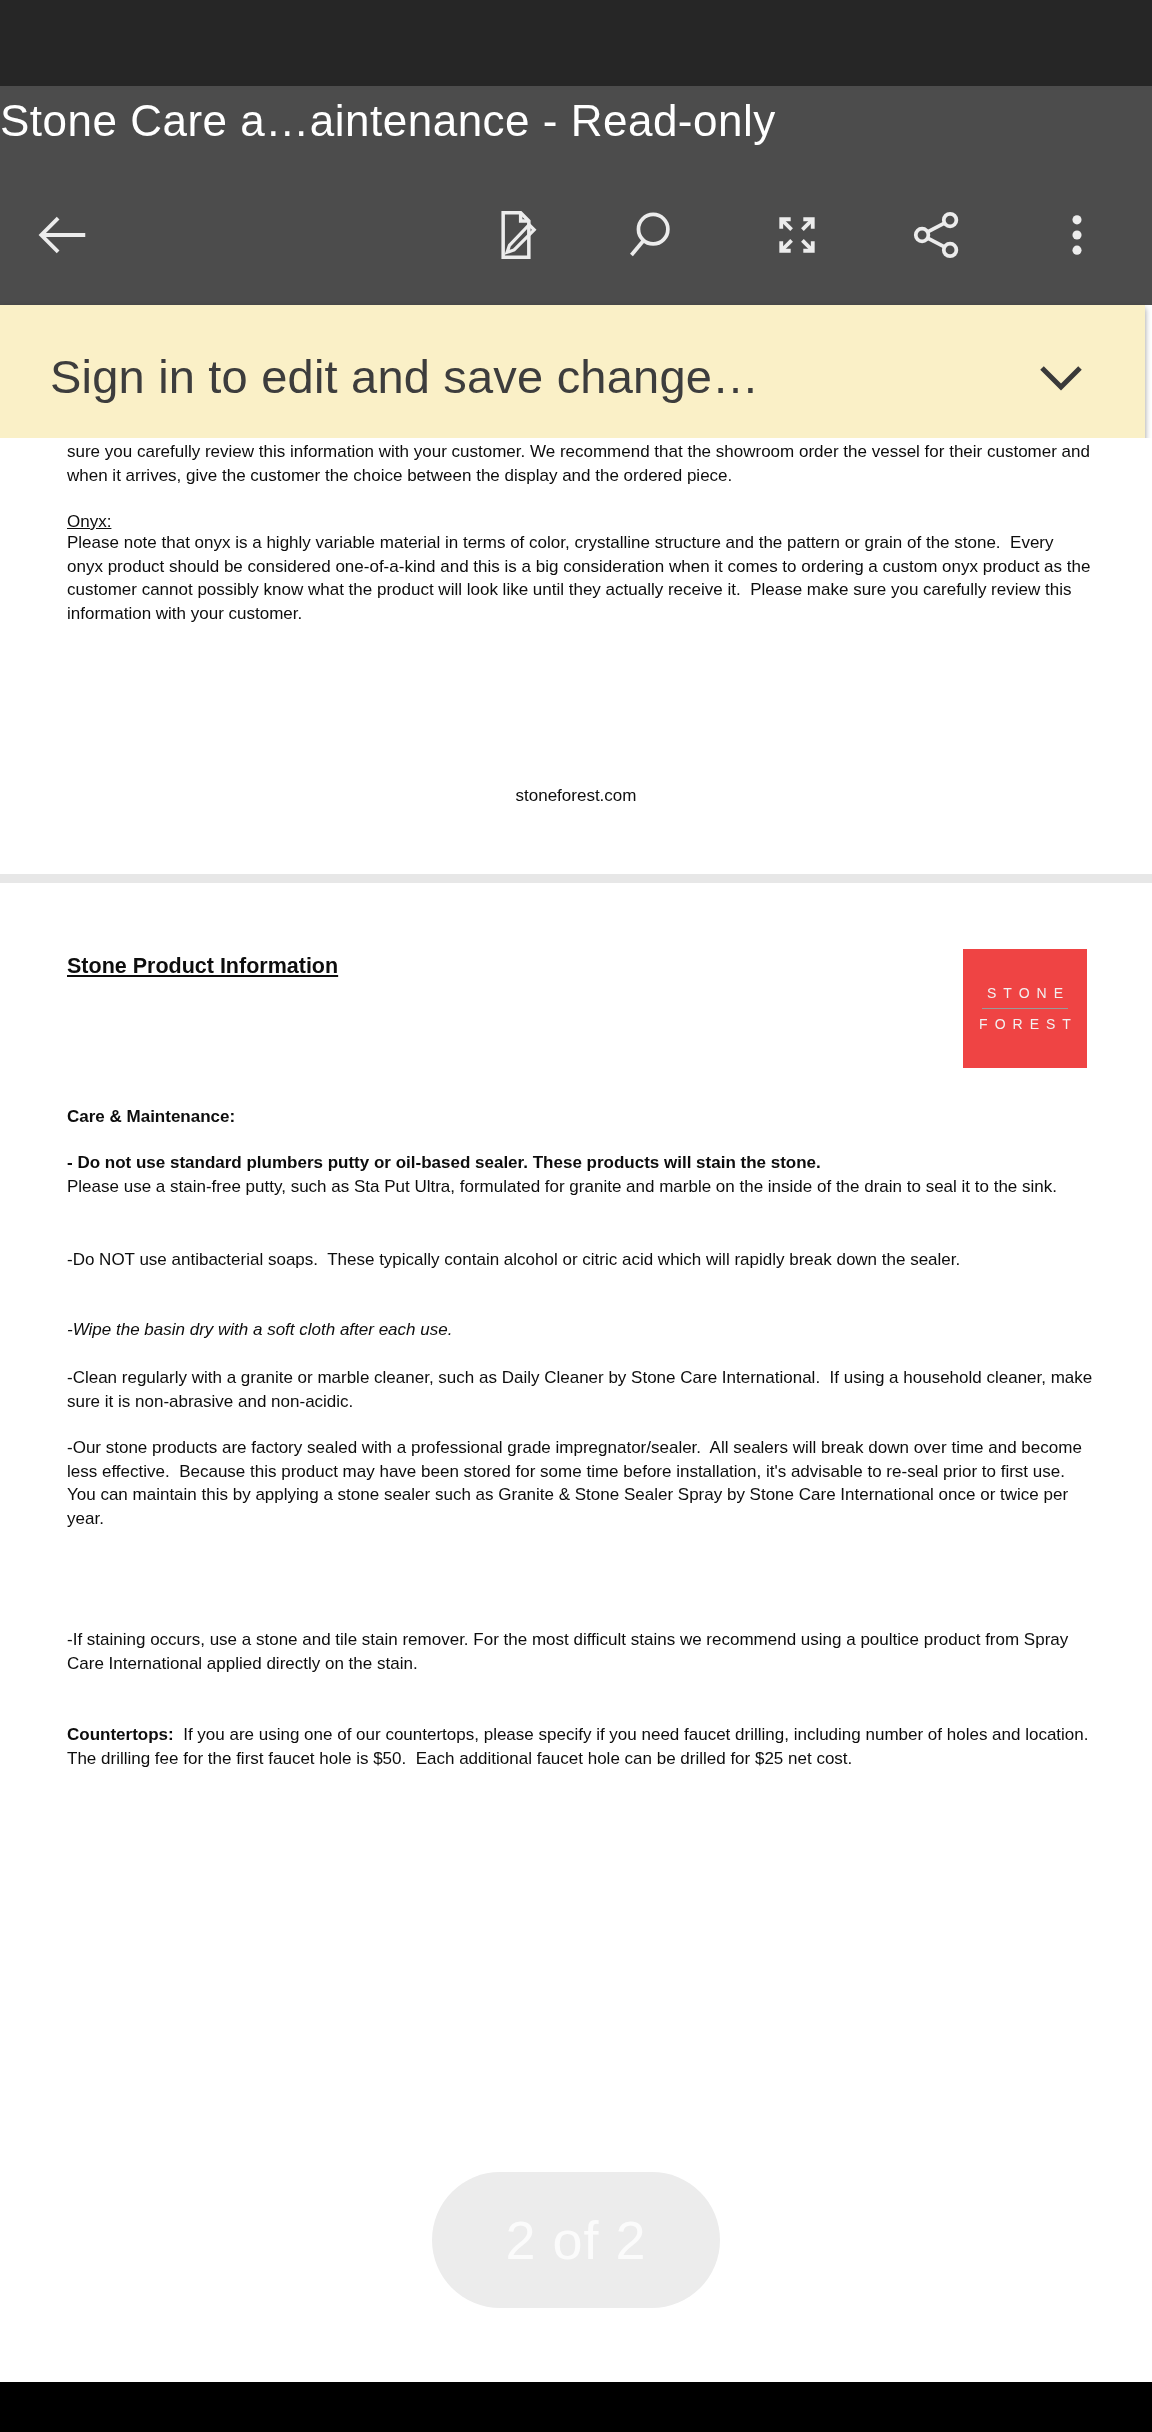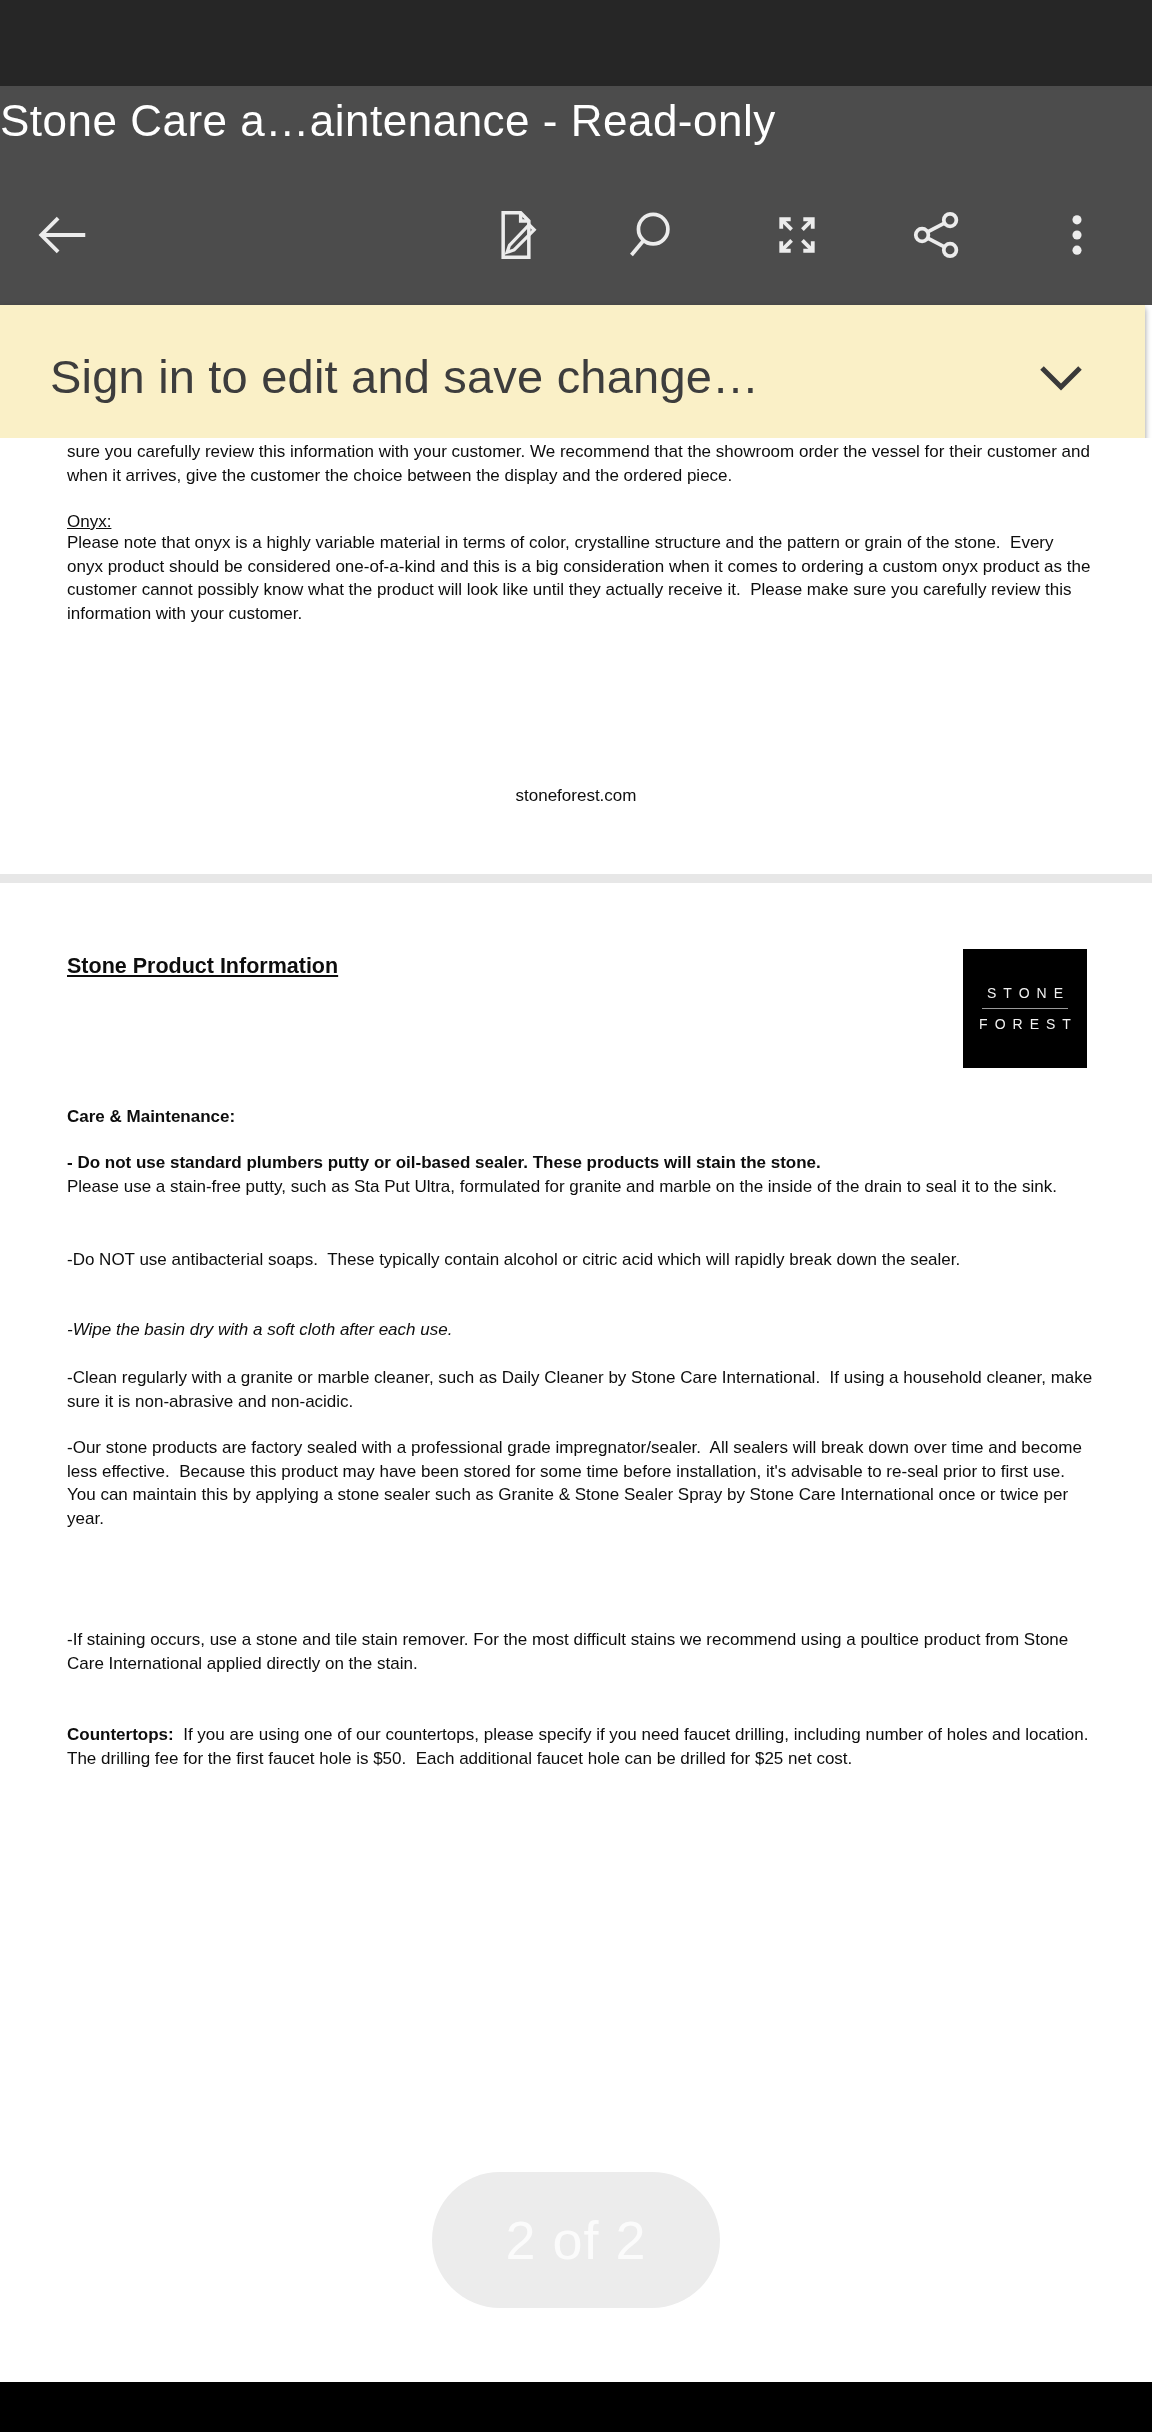--- a/index.html
+++ b/index.html
@@ -81,21 +81,21 @@
     position: absolute; top: 436px; left: 0; width: 1152px; height: 9px;
     background: #e7e7e7;
   }
   .doc-heading {
     position: absolute; left: 67px; top: 516px;
     font-size: 21.5px; font-weight: bold; color: #0d0d0d;
     text-decoration: underline;
   }
   .stone-forest-logo {
     position: absolute; left: 963px; top: 511px; width: 124px; height: 119px;
-    background: #000000;
+    background: #ef4444;
     display: flex; flex-direction: column; align-items: center; justify-content: center;
   }
   .logo-word {
     color: #f2f2f2; font-size: 14px; letter-spacing: 7px; padding-left: 7px;
     line-height: 16px;
   }
   .logo-divider { width: 86px; height: 1px; background: #9a9a9a; margin: 7px 0; }
 
   
   .p-vessel      { top: 2px; }
@@ -221,21 +221,21 @@
 
     <div class="para p-soaps">-Do NOT use antibacterial soaps.  These typically contain alcohol or citric acid which will rapidly break down the sealer.</div>
 
     <div class="para p-wipe italic">-Wipe the basin dry with a soft cloth after each use.</div>
 
     <div class="para p-clean">-Clean regularly with a granite or marble cleaner, such as Daily Cleaner by Stone Care International.  If using a household cleaner, make sure it is non-abrasive and non-acidic.</div>
 
     <div class="para p-sealed">-Our stone products are factory sealed with a professional grade impregnator/sealer.  All sealers will break down over time and become less effective.  Because this product may have been stored for some time before installation, it's advisable to re-seal prior to first use.  You can maintain this by applying a stone sealer such as Granite &amp; Stone Sealer Spray by Stone Care International once or twice per year.</div>
 
 
-    <div class="para p-stain">-If staining occurs, use a stone and tile stain remover. For the most difficult stains we recommend using a poultice product from Stone Care International applied directly on the stain.</div>
+    <div class="para p-stain">-If staining occurs, use a stone and tile stain remover. For the most difficult stains we recommend using a poultice product from Spray Care International applied directly on the stain.</div>
 
     <div class="para p-countertops"><span class="lead-inline">Countertops:</span><span>  If you are using one of our countertops, please specify if you need faucet drilling, including number of holes and location.  The drilling fee for the first faucet hole is $50.  Each additional faucet hole can be drilled for $25 net cost.</span></div>
 
     <div class="doc-footer page2-footer">stoneforest.com</div>
   </div>
 
   <div class="page-indicator">
     <div class="page-indicator-text">2 of 2</div>
   </div>
 

